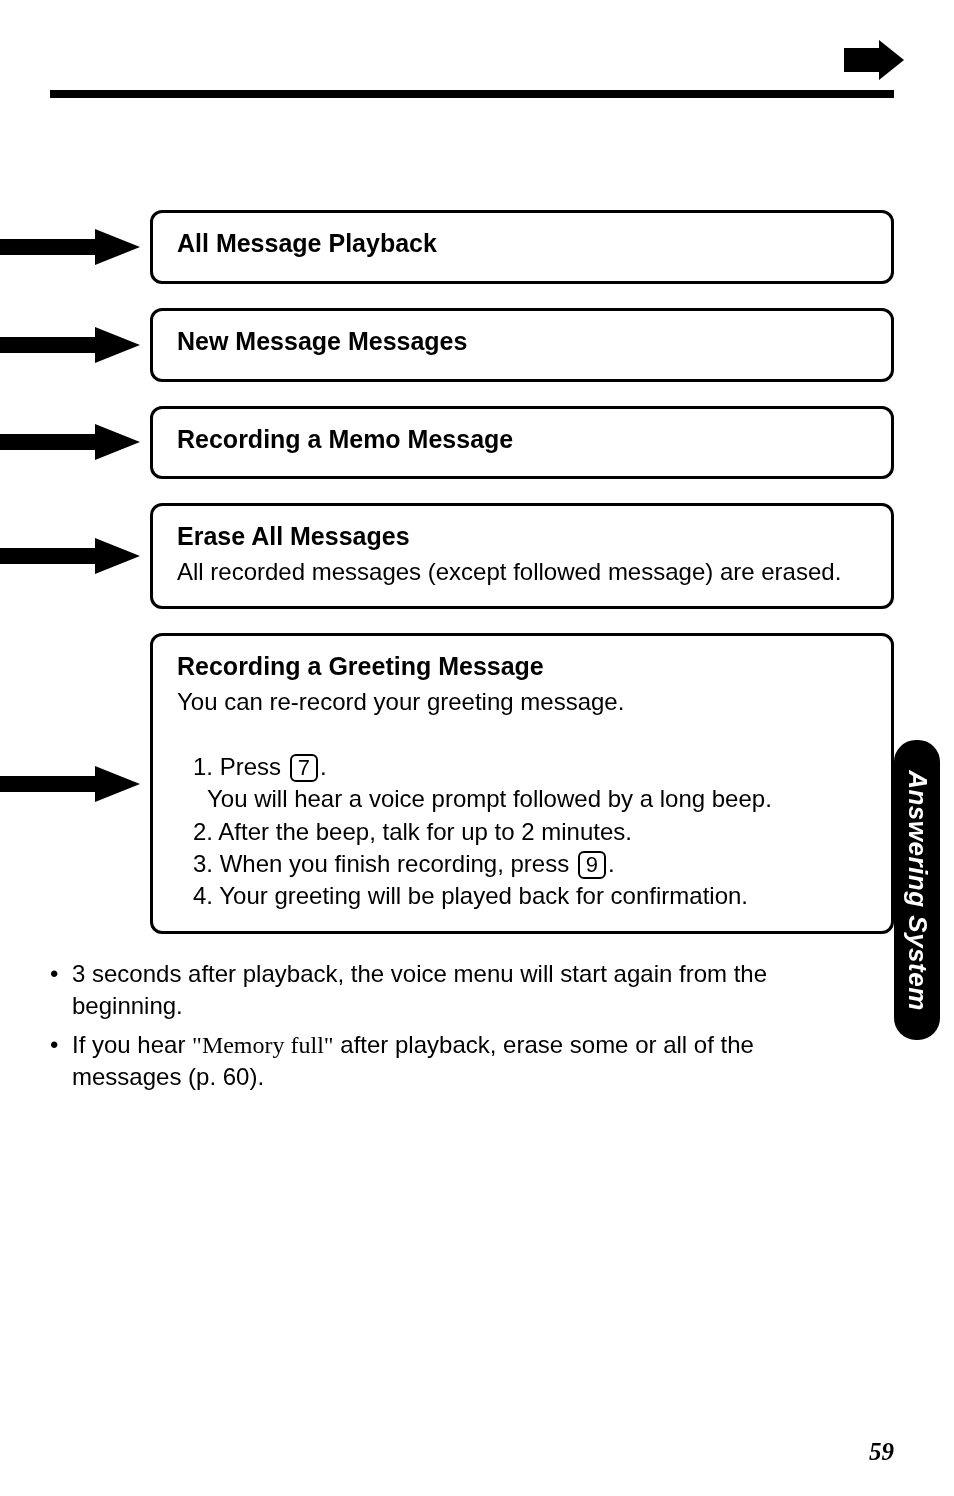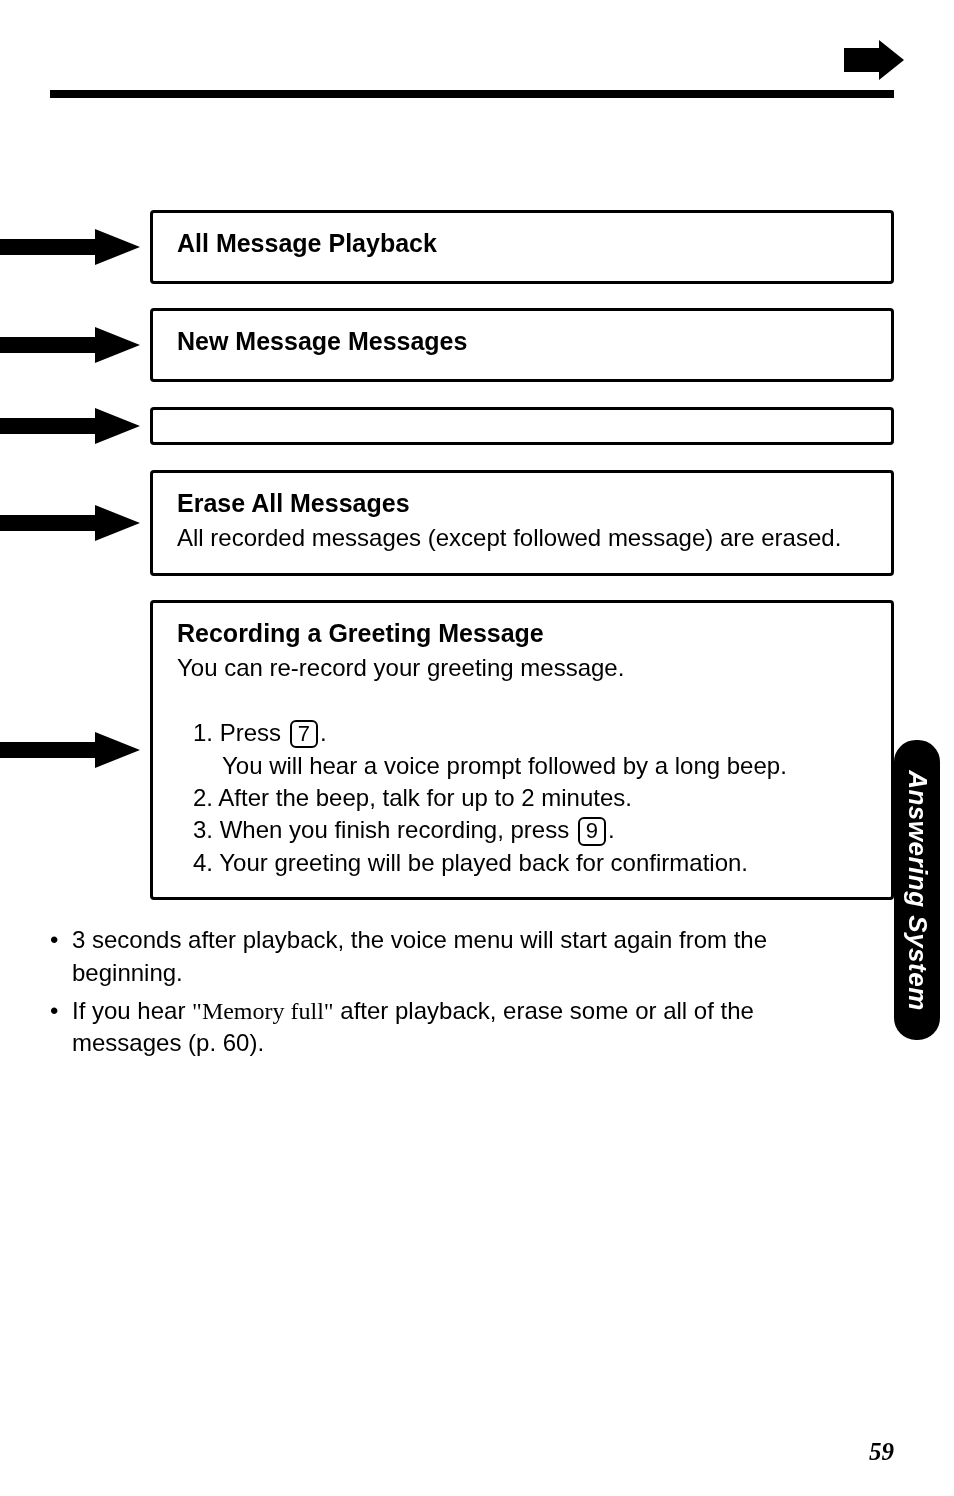--- a/index.html
+++ b/index.html
@@ -8,40 +8,40 @@
   .top-arrow { position: absolute; top: 40px; right: 50px; }
   .top-arrow svg { width: 60px; height: 40px; }
   .hr-thick { position: absolute; top: 90px; left: 50px; right: 60px; height: 8px; background: #000; }
   .content { position: absolute; top: 210px; left: 0; right: 60px; }
   .row { display: flex; align-items: center; margin-bottom: 24px; }
   .arrow-cell { width: 150px; flex: 0 0 150px; display: flex; justify-content: flex-start; align-items: center; }
   .arrow-cell svg { width: 140px; height: 40px; }
   .box {
     flex: 1;
     border: 3px solid #000;
-    border-radius: 4px;
+    border-radius: 12px;
     padding: 14px 24px 18px 24px;
     font-size: 24px;
     line-height: 1.35;
   }
   .box-title { font-weight: bold; font-size: 25px; margin-bottom: 2px; }
   .box-body { font-size: 24px; }
   .quoted { font-family: "Times New Roman", Times, serif; }
   .keycap {
     display: inline-block;
     border: 2px solid #000;
     border-radius: 6px;
     padding: 0 6px;
     font-size: 22px;
     line-height: 1.1;
     vertical-align: baseline;
     margin: 0 2px;
   }
   .step { margin-left: 16px; }
-  .step-indent { margin-left: 45px; }
+  .step-indent { margin-left: 30px; }
   .bullets { margin-top: 8px; margin-left: 50px; margin-right: 80px; font-size: 24px; line-height: 1.35; }
   .bullet-row { display: flex; margin-bottom: 6px; }
   .bullet-dot { flex: 0 0 22px; }
   .side-tab {
     position: absolute;
     right: 14px;
     top: 740px;
     width: 46px;
     height: 300px;
     border: 2px solid #000;
@@ -113,20 +113,21 @@
       </div>
     </div>
 
     <div class="row">
       <div class="arrow-cell">
         <svg viewBox="0 0 140 40">
             <polygon points="0,12 95,12 95,2 140,20 95,38 95,28 0,28" fill="#000"></polygon>
           </svg>
       </div>
       <div class="box">
+        <div class="box-title">Recording a Memo Message</div>
       </div>
     </div>
 
     <div class="row">
       <div class="arrow-cell">
         <svg viewBox="0 0 140 40">
             <polygon points="0,12 95,12 95,2 140,20 95,38 95,28 0,28" fill="#000"></polygon>
           </svg>
       </div>
       <div class="box">

